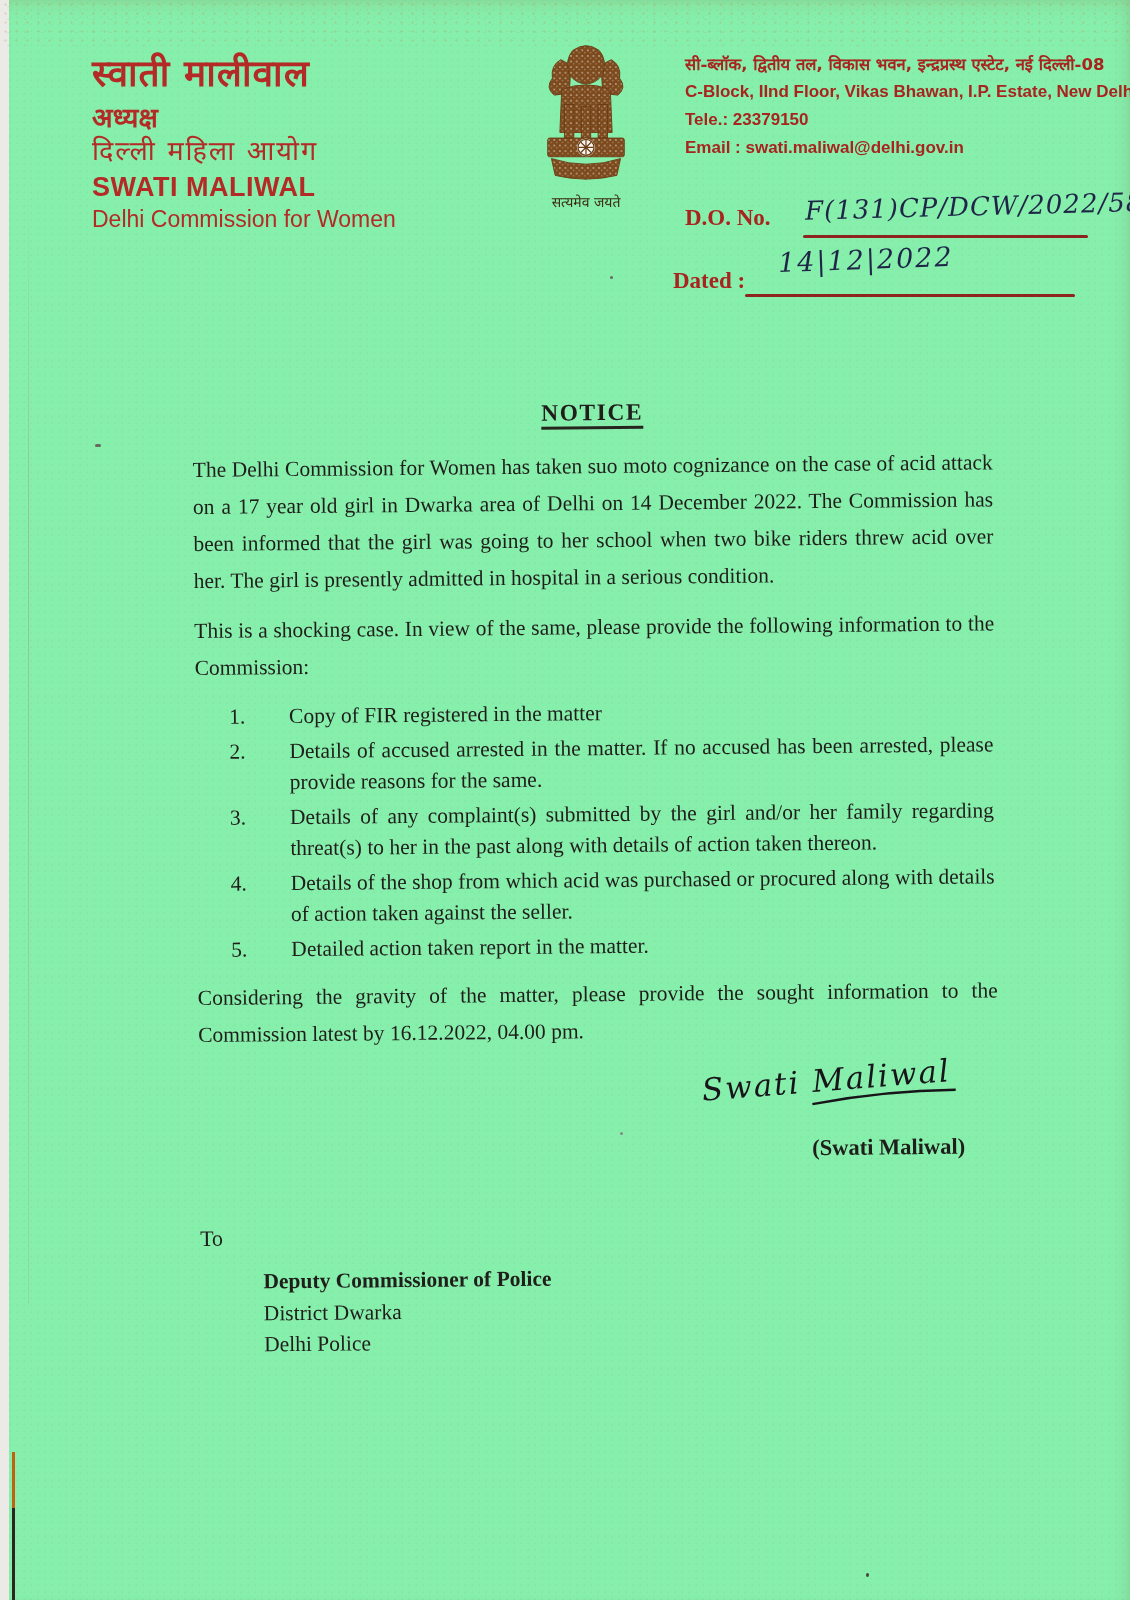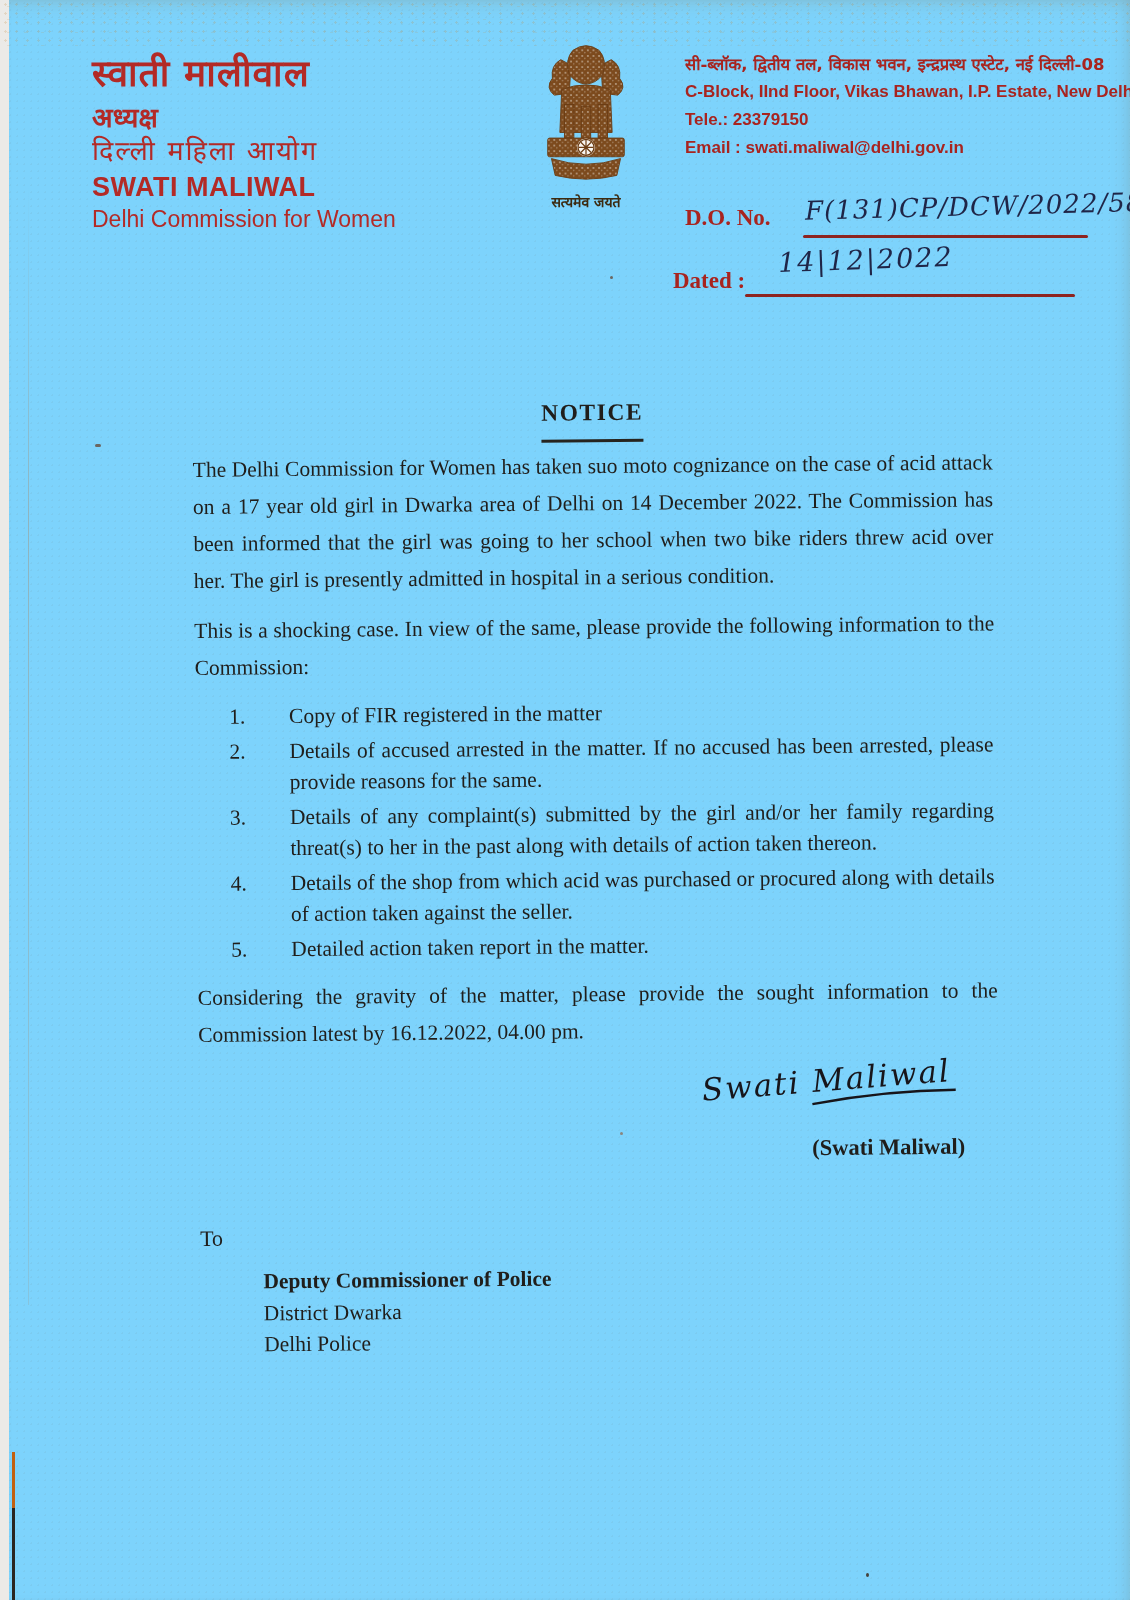--- a/index.html
+++ b/index.html
@@ -1,18 +1,18 @@
 <!DOCTYPE html>
 <html><head>
 <meta charset="utf-8">
 <style>
   html,body{margin:0;padding:0;background:#d9d6d0;}
   .page{
     position:relative; width:1130px; height:1600px; margin:0 auto;
-    background:#7dd3fc; overflow:hidden;
+    background:#86efac; overflow:hidden;
     font-family:"Liberation Serif", serif; color:#201e1b;
     box-shadow: inset -14px 0 20px -16px rgba(120,90,60,.28),
                 inset 0 16px 18px -14px rgba(160,120,65,.22),
                 inset 10px 0 14px -12px rgba(130,120,110,.25);
   }
   .page::before{ 
     content:""; position:absolute; inset:0; pointer-events:none;
     background-image: radial-gradient(rgba(90,70,40,0.05) 1px, transparent 1px);
     background-size: 7px 7px;
   }
@@ -32,21 +32,21 @@
   
   .lh-left{position:absolute; left:92px; top:52px; color:#b32a26;}
   .lh-name-hi{font-family:"DejaVu Sans", sans-serif; font-weight:bold; font-size:37px; line-height:44px; letter-spacing:1px;}
   .lh-title-hi{font-family:"DejaVu Sans", sans-serif; font-weight:bold; font-size:27px; line-height:33px; margin-top:5px;}
   .lh-org-hi{font-family:"DejaVu Sans", sans-serif; font-weight:normal; font-size:27px; line-height:33px; letter-spacing:2px;}
   .lh-name-en{font-family:"Liberation Sans", sans-serif; font-weight:bold; font-size:27px; line-height:32px; margin-top:4px; letter-spacing:.5px;}
   .lh-title-en{font-family:"Liberation Sans", sans-serif; font-size:23px; line-height:28px; margin-top:2px;}
   .lh-org-en{font-family:"Liberation Sans", sans-serif; font-size:23px; line-height:28px; margin-top:2px;}
 
   .emblem-wrap{position:absolute; left:527px; top:36px; width:118px; text-align:center;}
-  .emblem-motto{font-family:"DejaVu Sans", sans-serif; font-weight:bold; font-size:14px; color:#3c2a10; margin-top:2px; letter-spacing:0px;}
+  .emblem-motto{font-family:"DejaVu Sans", sans-serif; font-weight:normal; font-size:14px; color:#3c2a10; margin-top:2px; letter-spacing:0px;}
 
   .lh-right{position:absolute; left:685px; top:52px; width:405px; color:#a8241f;}
   .lh-right .hi{font-family:"DejaVu Sans", sans-serif; font-weight:bold; font-size:16.5px; line-height:26px; white-space:nowrap;}
   .lh-right .en{font-family:"Liberation Sans", sans-serif; font-weight:bold; font-size:17px; line-height:28px; white-space:nowrap;}
 
   .do-row{position:absolute; left:685px; top:205px; width:400px;}
   .dated-row{position:absolute; left:673px; top:268px; width:400px;}
   .field-label{font-family:Liberation Serif, serif; font-weight:bold; font-size:23px; color:#a8241f; display:inline-block;}
   .field-line{position:absolute; height:3px; background:#8e2420; border-radius:2px;}
   .do-line{left:118px; top:30px; width:285px;}
@@ -57,21 +57,21 @@
   }
   .do-value{left:120px; top:-14px; font-size:26px; letter-spacing:1px; transform:rotate(-1.5deg);}
   .dated-value{left:105px; top:-24px; font-size:27px; letter-spacing:2px; transform:rotate(-2deg);}
 
   
   .doc-body{position:absolute; left:192px; top:398px; width:800px;
     transform:rotate(-0.55deg); transform-origin:left top;
     font-size:21.5px; line-height:37px;}
   .notice-heading{text-align:center; margin:0 0 16px 0;}
   .notice-heading span{font-weight:bold; font-size:23.5px; letter-spacing:1.5px;
-    border-bottom:3px solid #26241f; padding-bottom:14px;}
+    border-bottom:3px solid #26241f; padding-bottom:1px;}
   .para{text-align:justify; margin:0 0 13px 0;}
   .para.p2{margin-bottom:15px;}
   .list{margin:0 0 14px 0;}
   .list-item{display:flex; line-height:31.5px; margin:0 0 3px 0;}
   .list-item .num{width:60px; padding-left:34px; flex:0 0 auto;}
   .list-item .txt{flex:1; text-align:justify; padding-right:2px;}
   .sig-block{margin-top:14px; text-align:right; padding-right:28px;}
   .sig-script{position:relative; display:inline-block; margin-right:20px;
     font-family:"DejaVu Serif", serif; font-style:italic; font-size:31px;
     color:#17151a; letter-spacing:2px; transform:rotate(-4deg);}

